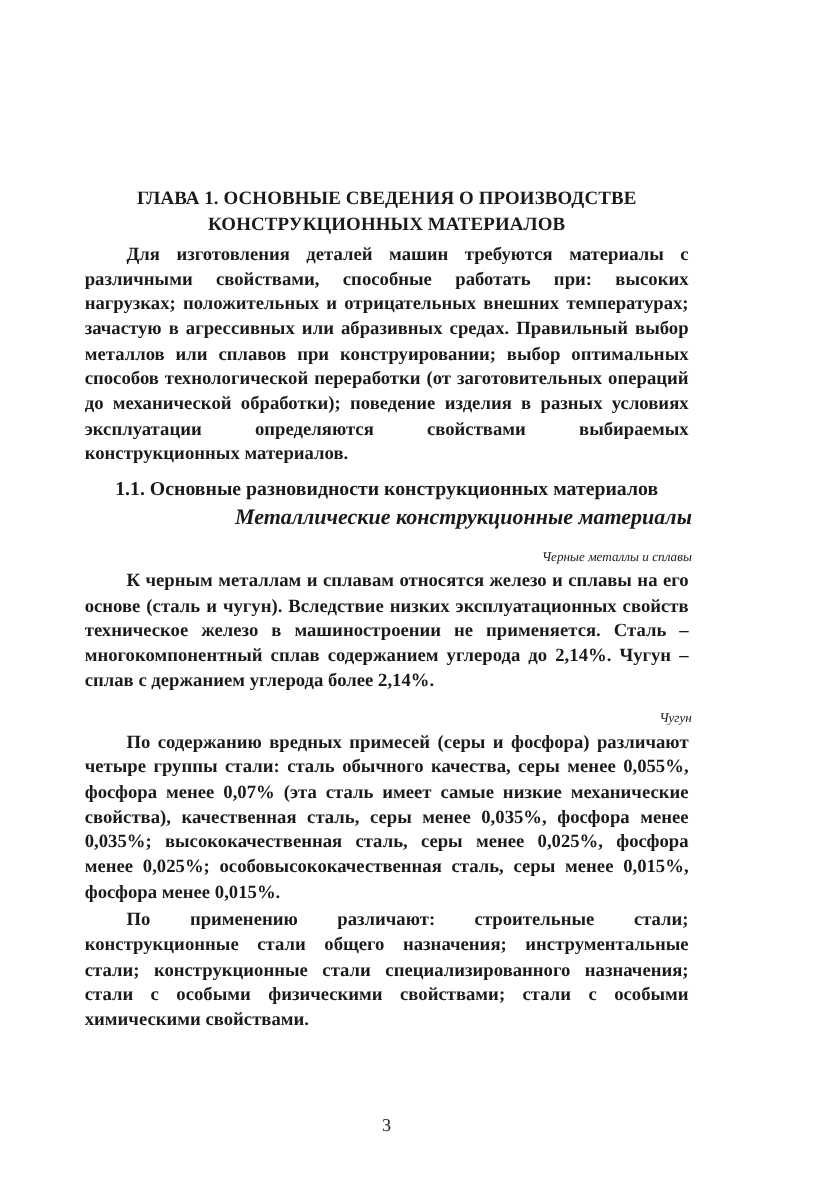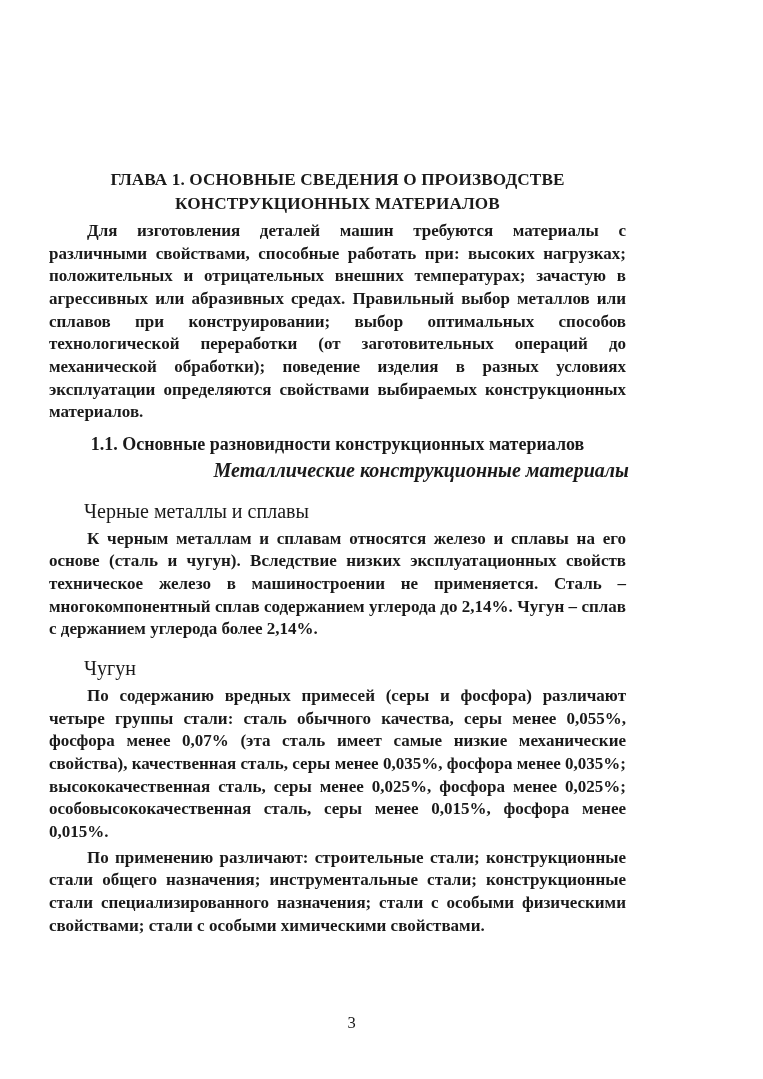--- a/index.html
+++ b/index.html
@@ -12,21 +12,21 @@
     height: 1079px;
     font-family: "Liberation Serif", serif;
     color: #1a1a1a;
     overflow: hidden;
   }
   .page {
     position: relative;
     width: 703px;
     height: 1079px;
     box-sizing: border-box;
-    padding: 168px 74px 0 46px;
+    padding: 168px 74px 0 74px;
   }
   .chapter-title {
     text-align: center;
     font-weight: bold;
     font-size: 17.2px;
     line-height: 1.42;
     margin: 0 0 2px 0;
     letter-spacing: 0.1px;
   }
   .chapter-title .line2 {
@@ -50,25 +50,26 @@
   }
   .subsection-bolditalic {
     font-weight: bold;
     font-style: italic;
     font-size: 20px;
     line-height: 1.34;
     margin: 1px 0 0 0;
     text-align: right;
   }
   .subhead-italic {
-    font-size: 20px;
+    font-style: italic;
+    font-size: 12px;
     line-height: 1.34;
     margin: 14px 0 0 0;
     text-indent: 38px;
-    text-align: left;
+    text-align: right;
   }
   .gap-small {
     margin-top: 14px;
   }
   .page-number {
     position: absolute;
     left: 0;
     right: 0;
     bottom: 46px;
     text-align: center;

